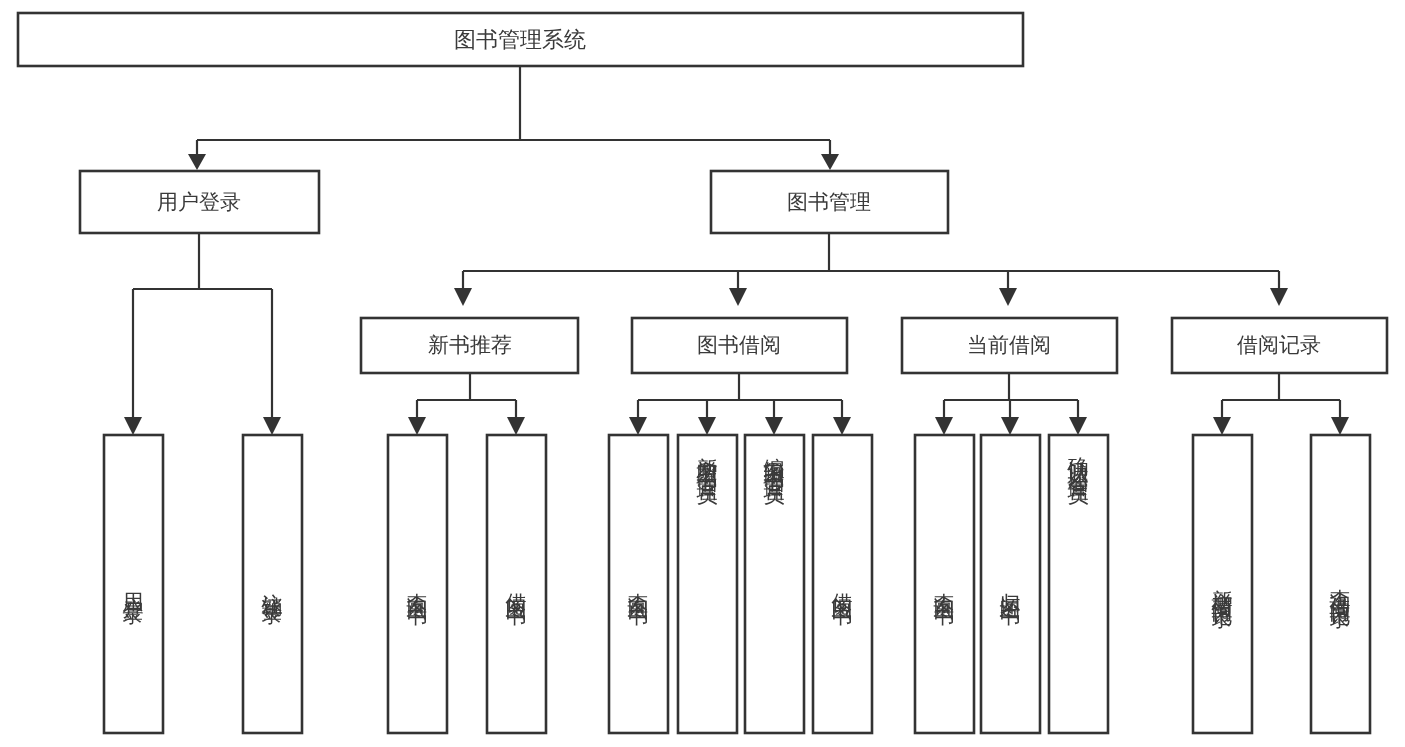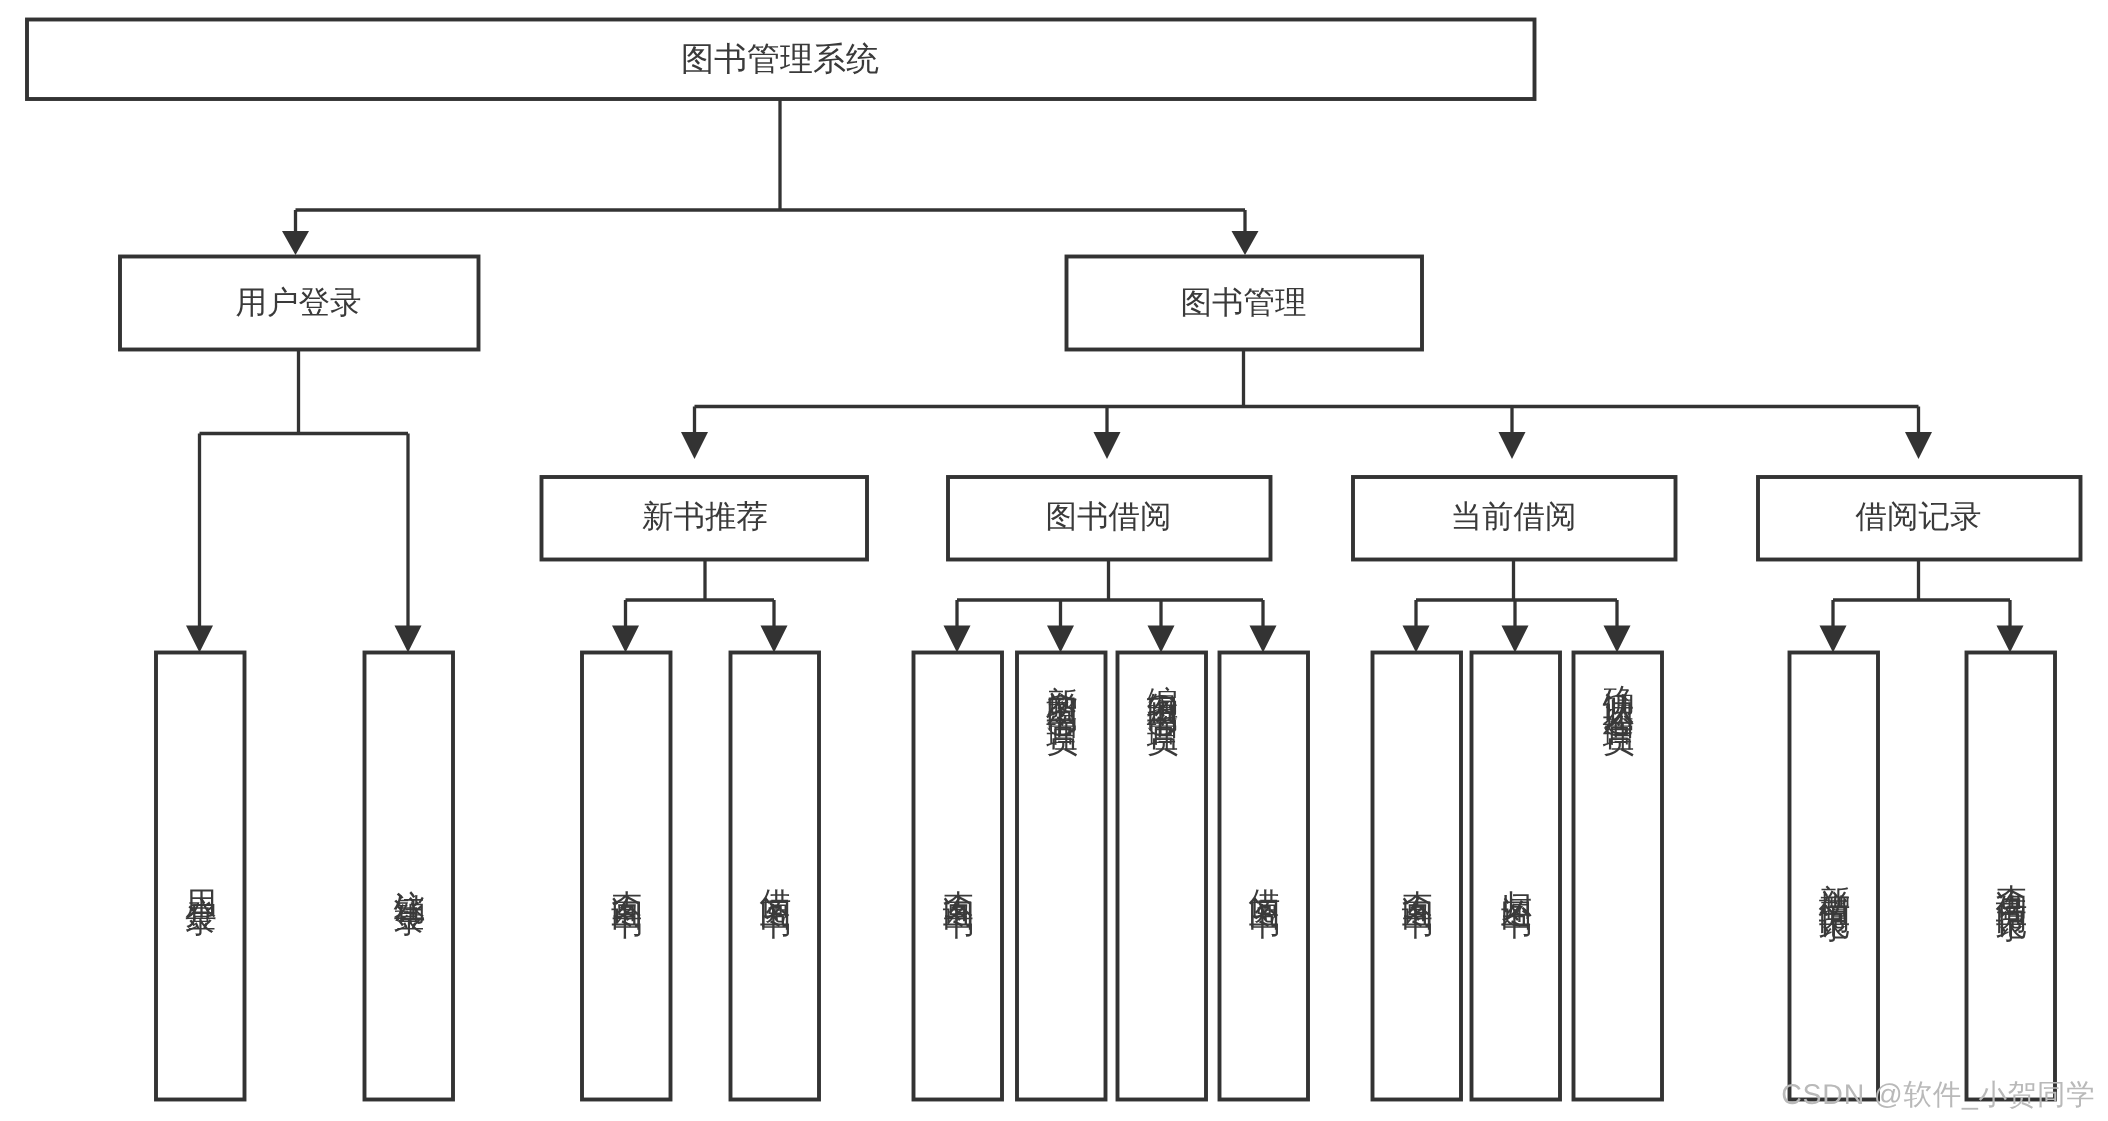--- a/index.html
+++ b/index.html
@@ -271,15 +271,14 @@
   <div class="leaf-label-wrap" style="left:1049px; top:440px; width:59px; height:288px; align-items:flex-start;">
     <span class="leaf-label">确认归还（管理员）</span>
   </div>
   <div class="leaf-label-wrap" style="left:1193px; top:435px; width:59px; height:298px;">
     <span class="leaf-label">新增借阅记录</span>
   </div>
   <div class="leaf-label-wrap" style="left:1311px; top:435px; width:59px; height:298px;">
     <span class="leaf-label">查询借阅记录</span>
   </div>
 
-  <div class="watermark">CSDN @软件_小贺同学</div>
 
 </div>
 
 </body></html>

